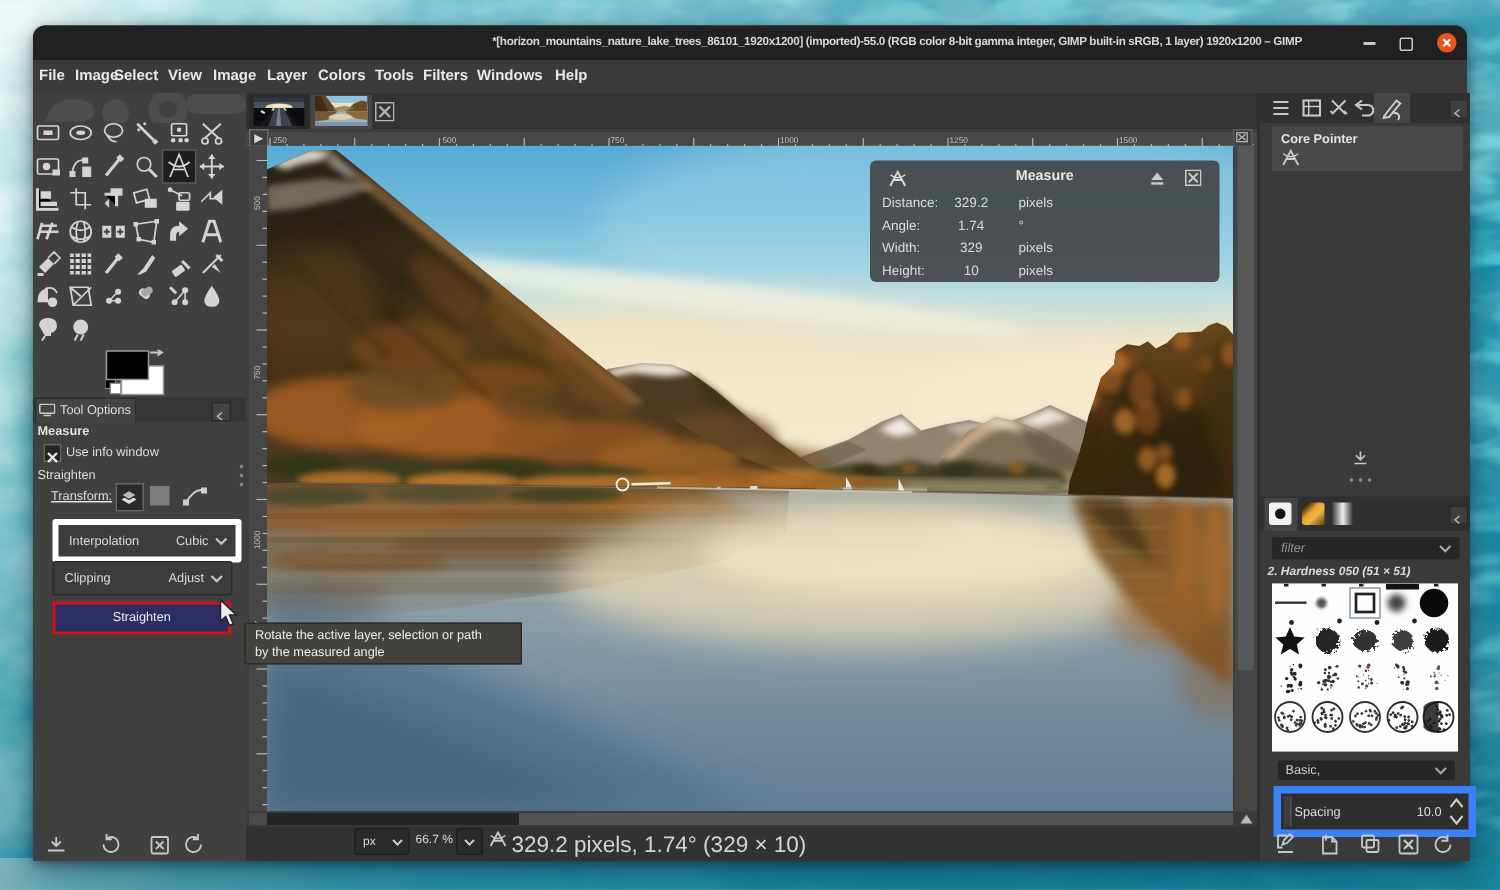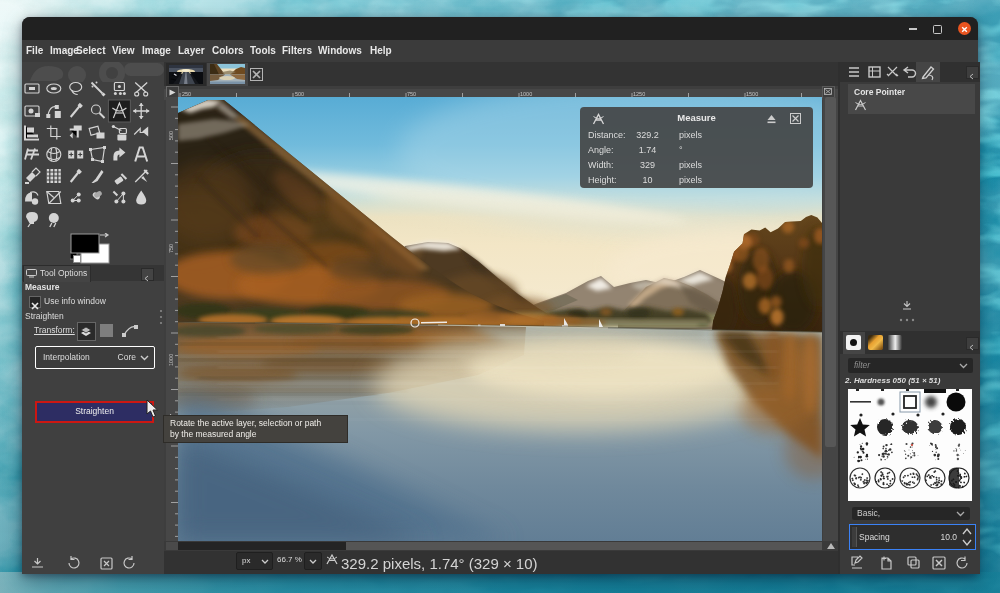--- a/index.html
+++ b/index.html
@@ -53,20 +53,21 @@
       </defs>
       <rect width="1000" height="593" filter="url(#marb2)" mask="url(#mR)" opacity="0.85"></rect>
       <rect width="1000" height="593" filter="url(#marb3)" mask="url(#mR)" opacity="0.75"></rect>
       <rect width="1000" height="593" filter="url(#marb)" mask="url(#mL)" opacity="0.92"></rect>
     </svg>
     <div style="position:absolute;left:0;top:572px;width:1000px;height:21px;background:linear-gradient(90deg,#cdeae8 0%,#5bbcc8 12%,#2ba4ba 30%,#2097b0 55%,#1a91aa 75%,#1e93ac 100%);opacity:0.8;"></div>
     <div style="position:absolute;left:0;top:0;width:1000px;height:593px;background:linear-gradient(180deg,rgba(255,255,255,0.22) 0%,rgba(255,255,255,0) 28%,rgba(8,95,120,0.18) 65%,rgba(6,85,110,0.34) 100%);"></div>
   </div>
 <div id="win">
  <div id="titlebar">
+  <div id="title">*[horizon_mountains_nature_lake_trees_86101_1920x1200] (imported)-55.0 (RGB color 8-bit gamma integer, GIMP built-in sRGB, 1 layer) 1920x1200&nbsp;–&nbsp;GIMP</div>
   <div style="position:absolute;right:61px;top:11px;width:8px;height:1.8px;background:#c8c8c8;"></div>
   <div style="position:absolute;right:36px;top:8px;width:7px;height:7px;border:1.3px solid #c8c8c8;border-radius:1.5px;"></div>
   <div style="position:absolute;right:7px;top:5px;width:13px;height:13px;border-radius:50%;background:#e9541f;">
    <svg width="13" height="13" viewBox="0 0 13 13">
           <path d="M4.2 4.2 L8.8 8.8 M8.8 4.2 L4.2 8.8" stroke="#fff" stroke-width="1.4"></path>
         </svg>
   </div>
  </div>
  <div id="menubar">
       <span class="mi" style="left:4px">File</span>
@@ -295,23 +296,30 @@
         <div style="position:absolute;left:55px;top:260px;width:17px;height:17px;background:#2a2a2a;border:1px solid #666;"><svg width="17" height="17" viewBox="0 0 17 17">
             <path d="M3 10 L8 7 L13 10 L8 13 Z" fill="#ddd"></path>
             <path d="M3 7 L8 4 L13 7 L8 10 Z" fill="#bbb" stroke="#2a2a2a" stroke-width="0.8"></path>
           </svg></div>
         <div style="position:absolute;left:78px;top:262px;width:13px;height:13px;background:#7e7e7e;"></div>
         <svg width="16" height="17" viewBox="0 0 16 17" style="position:absolute;left:100px;top:260px;">
           <path d="M2 13 Q8 3 14 5" stroke="#ccc" fill="none" stroke-width="1.3"></path>
           <rect x="0" y="11" width="4" height="4" fill="#ccc"></rect>
           <rect x="12" y="3" width="4" height="4" fill="#ccc"></rect>
         </svg>
-        <div style="position:absolute;left:13px;top:284px;width:118px;height:21px;background:#3c3c3c;border:1px solid #ffffff;border-radius:2px;">
+        <div style="position:absolute;left:13px;top:284px;width:118px;height:21px;background:#3c3c3c;border:4px solid #ffffff;border-radius:2px;">
           <span style="position:absolute;left:7px;top:5px;font-size:8.5px;color:#ddd;">Interpolation</span>
-          <span style="position:absolute;right:18px;top:5px;font-size:8.5px;color:#ddd;">Core</span>
+          <span style="position:absolute;right:18px;top:5px;font-size:8.5px;color:#ddd;">Cubic</span>
+          <svg width="9" height="6" viewBox="0 0 9 6" style="position:absolute;right:5px;top:8px">
+            <path d="M1 1 L4.5 4.5 L8 1" stroke="#ccc" stroke-width="1.4" fill="none"></path>
+          </svg>
+        </div>
+        <div style="position:absolute;left:13px;top:312px;width:118px;height:21px;background:#3c3c3c;border:1px solid #2a2a2a;border-radius:2px;">
+          <span style="position:absolute;left:7px;top:5px;font-size:8.5px;color:#ddd;">Clipping</span>
+          <span style="position:absolute;right:18px;top:5px;font-size:8.5px;color:#ddd;">Adjust</span>
           <svg width="9" height="6" viewBox="0 0 9 6" style="position:absolute;right:5px;top:8px">
             <path d="M1 1 L4.5 4.5 L8 1" stroke="#ccc" stroke-width="1.4" fill="none"></path>
           </svg>
         </div>
         <div style="position:absolute;left:13px;top:339px;width:115px;height:18px;background:#2d2d63;border:2px solid #cc1712;">
           <div style="text-align:center;font-size:8.5px;color:#eee;margin-top:3px;">Straighten</div>
         </div>
         <svg width="142" height="20" viewBox="0 0 142 20" style="position:absolute;left:0;top:492px">
           <g stroke="#c8c8c8" fill="none" stroke-width="1.2">
             <path d="M15.5 4 v6 m-3 -3 l3 3 l3 -3 M10 13 h11"></path>
@@ -1044,21 +1052,21 @@
               <rect x="110.7" y="90.9" width="1.6" height="1.6" fill="#222" transform="rotate(5 110.7 90.9)"></rect>
               <rect x="105.8" y="95.1" width="1.6" height="1.6" fill="#222" transform="rotate(7 105.8 95.1)"></rect>
               <path d="M101 82 a10 10 0 0 1 10 -3 l0 20 a10 10 0 0 1 -10 -3 Z" fill="#1a1a1a" opacity="0.85"></path>
             </svg></div>
           <div style="position:absolute;left:12px;top:445px;width:118px;height:13px;background:#262626;border-radius:2px;">
             <span style="position:absolute;left:5px;top:1px;font-size:8.5px;color:#ccc;">Basic,</span>
             <svg width="9" height="6" viewBox="0 0 9 6" style="position:absolute;right:5px;top:4px">
               <path d="M1 1 L4.5 4.5 L8 1" stroke="#aaa" stroke-width="1.3" fill="none"></path>
             </svg>
           </div>
-          <div style="position:absolute;left:9px;top:462px;width:125px;height:24px;background:#2e2e2e;border:1px solid #3b82f6;">
+          <div style="position:absolute;left:9px;top:462px;width:125px;height:24px;background:#2e2e2e;border:5px solid #3b82f6;">
             <div style="position:absolute;left:2px;top:2px;bottom:2px;width:4px;background:#3c3c3c;border-right:1px solid #555;"></div>
             <span style="position:absolute;left:9px;top:7px;font-size:8.5px;color:#ddd;">Spacing</span>
             <span style="position:absolute;right:18px;top:7px;font-size:8.5px;color:#ddd;">10.0</span>
             <svg width="12" height="22" viewBox="0 0 12 22" style="position:absolute;right:2px;top:1px">
               <path d="M2 8 L6 3 L10 8" stroke="#ccc" stroke-width="1.4" fill="none"></path>
               <path d="M2 14 L6 19 L10 14" stroke="#ccc" stroke-width="1.4" fill="none"></path>
             </svg>
           </div>
           <svg width="140" height="18" viewBox="0 0 140 18" style="position:absolute;left:0;top:493px">
             <g stroke="#c8c8c8" fill="none" stroke-width="1.2">

